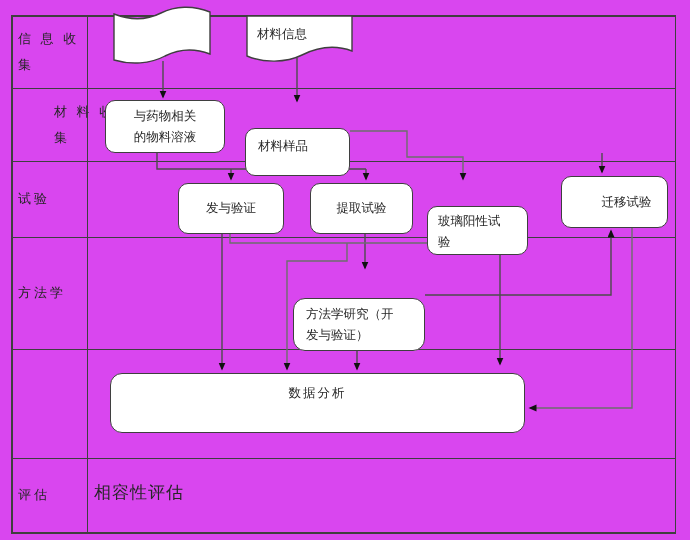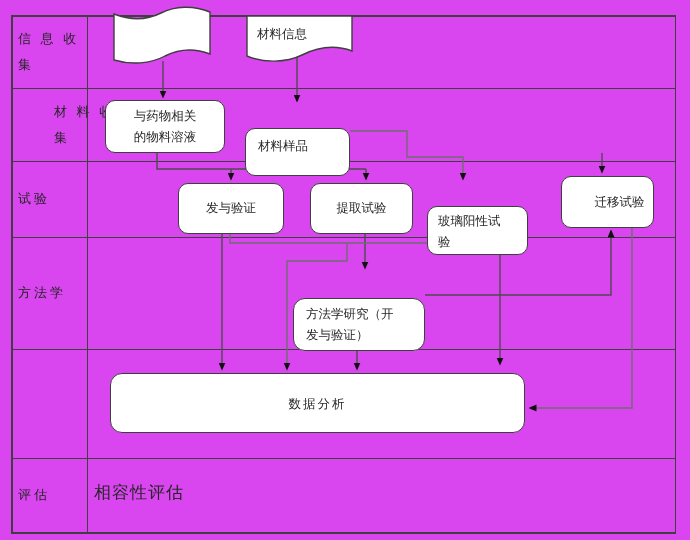--- a/index.html
+++ b/index.html
@@ -114,30 +114,30 @@
 
   <div class="node" style="left:310px;top:183px;width:103px;height:51px;">
     <span>提取试验</span>
   </div>
 
   <div class="node align-left align-top" style="left:427px;top:183px;width:101px;height:49px;padding-left:10px;padding-top:4px;">
     <span>玻璃阳性试
 验</span>
   </div>
 
-  <div class="node" style="left:561px;top:176px;width:93px;height:52px;padding-left:24px;">
+  <div class="node" style="left:561px;top:176px;width:107px;height:52px;padding-left:24px;">
     <span>迁移试验</span>
   </div>
 
   <div class="node align-left align-top" style="left:293px;top:275px;width:132px;height:53px;padding-left:12px;padding-top:5px;border-radius:12px;">
     <span>方法学研究（开
 发与验证）</span>
   </div>
 
-  <div class="node align-top" style="left:110px;top:373px;width:415px;height:60px;padding-top:20px;border-radius:12px;">
+  <div class="node align-top" style="left:110px;top:373px;width:415px;height:60px;padding-top:9px;border-radius:12px;">
     <span style="letter-spacing:2px;">数据分析</span>
   </div>
 
   <div class="plain-text" style="left:94px;top:485px;">
     <span>相容性评估</span>
   </div>
 
 </div>
 
 </body></html>

